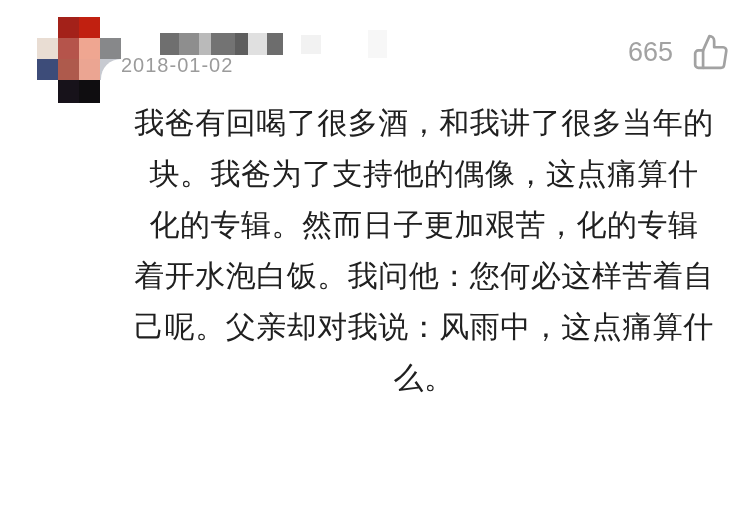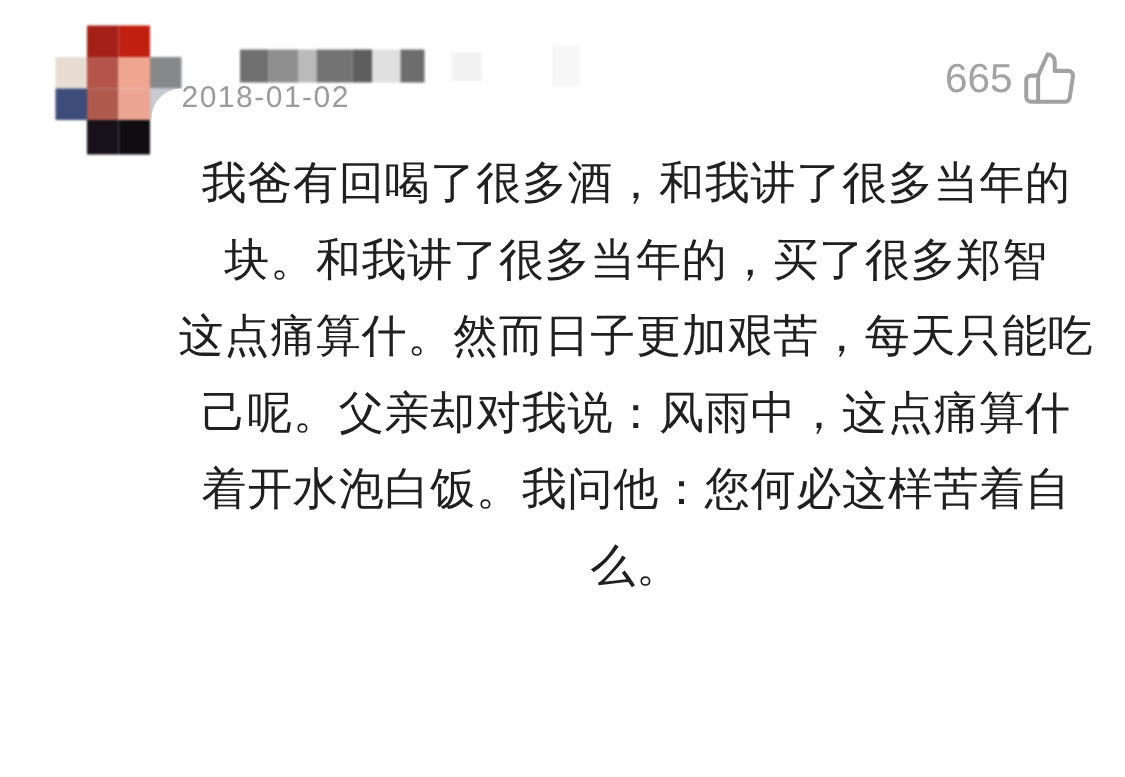--- a/index.html
+++ b/index.html
@@ -35,22 +35,22 @@
   
   .redaction{position:absolute;inset:0;filter:blur(0.7px);pointer-events:none;}
   .redaction .blk{position:absolute;}
 
   .date{
     position:absolute;left:121px;top:54px;
     font-size:20px;color:var(--meta);letter-spacing:1px;
   }
 
   .like-row{
-    position:absolute;top:33px;right:31px;
-    display:flex;align-items:center;gap:6px;
+    position:absolute;top:33px;right:20px;
+    display:flex;align-items:center;gap:19px;
     color:var(--like);
   }
   .like-count{font-size:27px;line-height:38px;}
   .thumb{display:block;}
   .thumb svg{width:38px;height:38px;display:block;}
 
   .comment-text{
     position:absolute;left:118px;top:97px;width:612px;
     font-size:30px;line-height:51px;color:var(--text);
     letter-spacing:0.5px;
@@ -102,20 +102,20 @@
     <span class="thumb">
       <svg viewBox="0 0 24 24" fill="none" stroke="currentColor" stroke-width="1.7" stroke-linecap="round" stroke-linejoin="round">
         <path d="M14 9V5a3 3 0 0 0-3-3l-4 9v11h11.28a2 2 0 0 0 2-1.7l1.38-9a2 2 0 0 0-2-2.3z"></path>
         <path d="M7 22H4a2 2 0 0 1-2-2v-7a2 2 0 0 1 2-2h3"></path>
       </svg>
     </span>
   </div>
 
   <div class="comment-text">
     <div class="line">我爸有回喝了很多酒，和我讲了很多当年的</div>
-    <div class="line">块。和我讲了很多当年的，买了很多郑智</div>
-    <div class="line">这点痛算什。然而日子更加艰苦，每天只能吃</div>
+    <div class="line">块。我爸为了支持他的偶像，这点痛算什</div>
+    <div class="line">化的专辑。然而日子更加艰苦，化的专辑</div>
+    <div class="line">着开水泡白饭。我问他：您何必这样苦着自</div>
     <div class="line">己呢。父亲却对我说：风雨中，这点痛算什</div>
-    <div class="line">着开水泡白饭。我问他：您何必这样苦着自</div>
     <div class="line">么。</div>
   </div>
 
 </div>
 
 </body></html>

